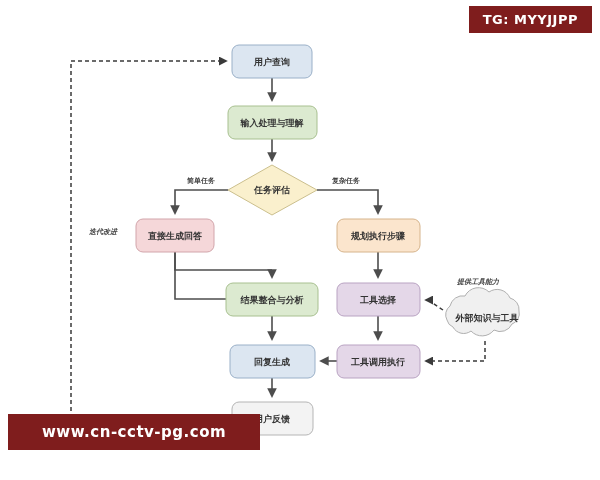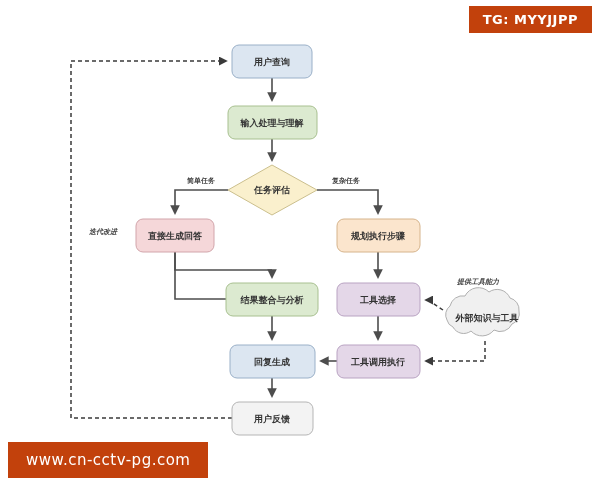--- a/index.html
+++ b/index.html
@@ -47,38 +47,38 @@
     stroke: #3a3a3a;
     stroke-width: 1.5;
     fill: none;
     stroke-dasharray: 4 3;
   }
   .node-shape {
     stroke-width: 1;
   }
   .badge {
     position: absolute;
-    background: #c2410c;
+    background: #7f1d1d;
     color: #ffffff;
     font-family: "DejaVu Sans", "Liberation Sans", sans-serif;
     letter-spacing: 0.5px;
   }
   #tg-badge {
     right: 8px;
     top: 6px;
     padding: 6px 14px;
     font-size: 13px;
     font-weight: bold;
   }
   #site-watermark {
     left: 8px;
-    bottom: 2px;
-    padding: 9px 18px;
+    bottom: 30px;
+    padding: 9px 34px;
     font-size: 15px;
-    font-weight: normal;
+    font-weight: bold;
   }
 </style>
 </head>
 <body>
 
 <div id="stage">
 
   <svg id="flow-svg" viewBox="0 0 600 480">
     <defs>
       <marker id="arrow-solid" viewBox="0 0 10 10" refX="8" refY="5" markerWidth="6" markerHeight="6" orient="auto-start-reverse">

